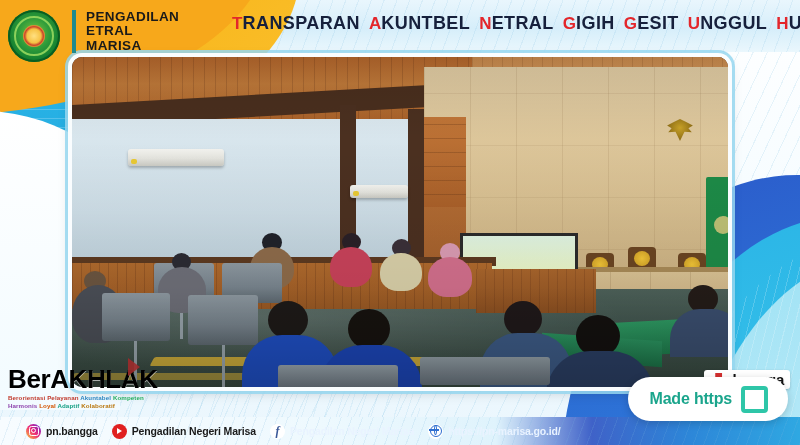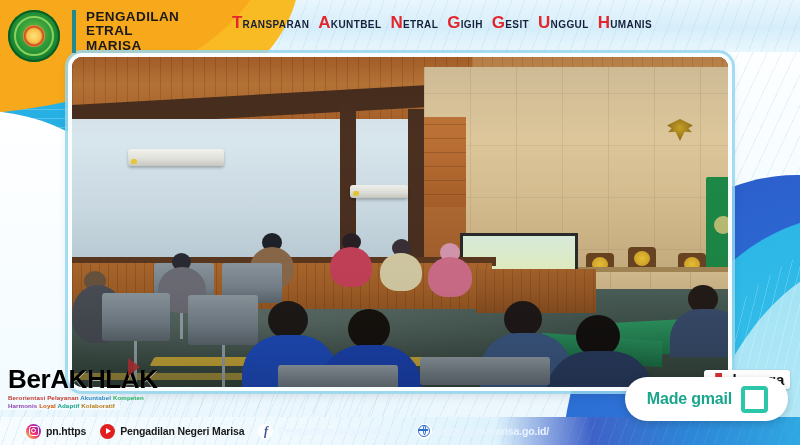--- a/index.html
+++ b/index.html
@@ -72,21 +72,21 @@
     width:36px;height:36px;border-radius:50%;border:2px solid #9ddc62;opacity:.85;}
 
   .court-name{position:absolute;left:72px;top:10px;z-index:30;
     padding-left:10px;border-left:4px solid #1f8a8f;line-height:1.06;}
   .court-name div{font-weight:bold;font-size:13.5px;letter-spacing:.4px;color:#1a1a1a;}
 
   .tagline{position:absolute;left:232px;top:13px;width:556px;height:24px;z-index:30;
     white-space:nowrap;}
   .tagline .w{display:inline-block;margin-right:9px;font-weight:bold;letter-spacing:.2px;}
   .tagline .w .cap{color:#e3262b;font-size:17px;}
-  .tagline .w .rest{color:#16203c;font-size:10px;letter-spacing:.4px;margin-top:22px;}
+  .tagline .w .rest{color:#16203c;font-size:18px;letter-spacing:.4px;margin-top:22px;}
 
   
   .photo-frame{position:absolute;left:72px;top:57px;width:656px;height:330px;z-index:20;
     border-radius:10px;overflow:hidden;background:#1b2430;
     box-shadow:0 0 0 4px rgba(255,255,255,.95), 0 0 0 7px rgba(150,215,240,.85), 0 4px 14px rgba(0,0,0,.22);}
   .photo{position:absolute;inset:0;overflow:hidden;}
 
   
   .wood-top{position:absolute;left:0;top:0;width:100%;height:68px;
     background:
@@ -375,32 +375,32 @@
       <div id="ber-l2"><span class="c4">Harmonis </span><span class="c5">Loyal </span><span class="c6">Adaptif </span><span class="c8">Kolaboratif</span></div>
     </div>
   </div>
 
   <div class="bangga">
     <div class="bangga-mark"></div>
     <div class="bangga-text">bangga</div>
   </div>
 
   <div class="twib">
-    <div class="twib-made">Made gmail</div>
+    <div class="twib-made">Made https</div>
     <div class="twib-sq"></div>
   </div>
 
   <div class="contact-band"></div>
   <div class="contact-band-lines"></div>
   <div class="contacts" id="contacts">
       <div class="citem">
         <span class="cic ic-ig">
           <i></i>
         </span>
-        <span class="lbl">pn.https</span>
+        <span class="lbl">pn.bangga</span>
       </div>
       <div class="citem">
         <span class="cic ic-yt">
           <i></i>
         </span>
         <span class="lbl">Pengadilan Negeri Marisa</span>
       </div>
       <div class="citem on-blue">
         <span class="cic ic-fb">
           <i>f</i>

